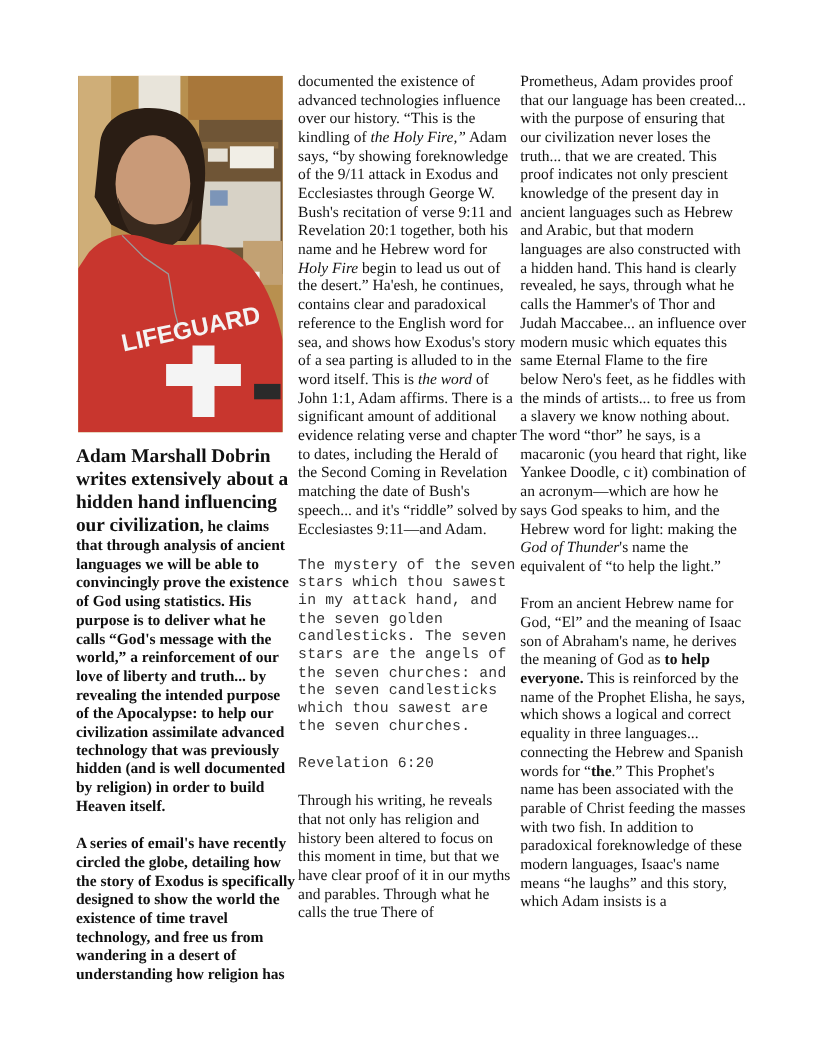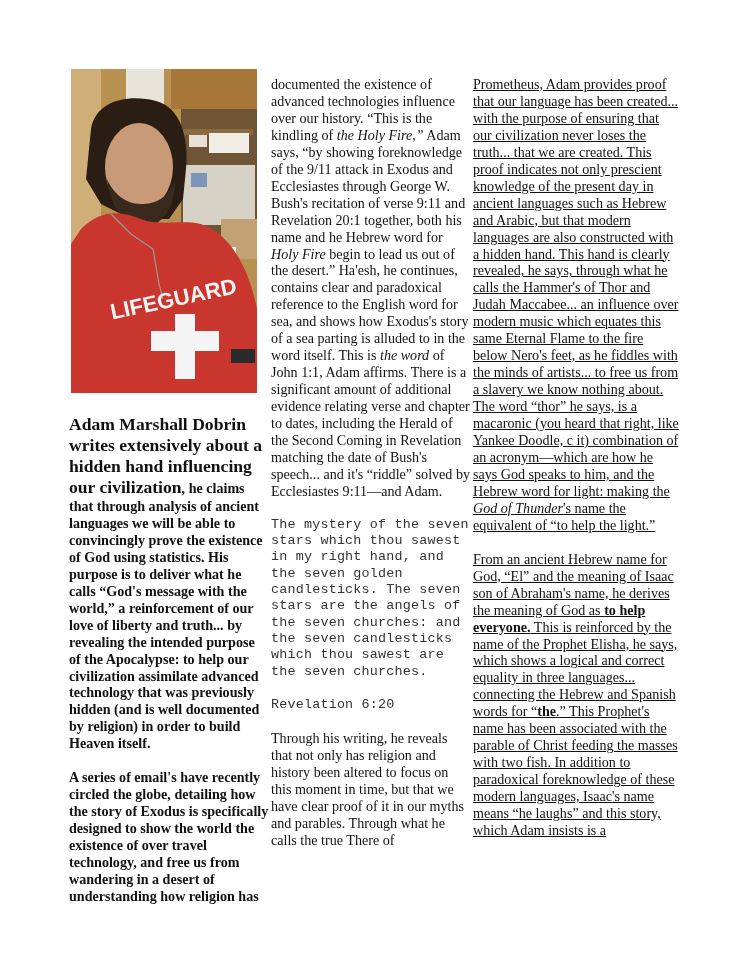--- a/index.html
+++ b/index.html
@@ -1,25 +1,25 @@
 <!DOCTYPE html>
 <html><head>
 <meta charset="utf-8">
 <style>
   html, body { margin: 0; padding: 0; }
   body {
     width: 742px; height: 960px; background: #ffffff; position: relative;
     overflow: hidden; color: #111;
     font-family: "Liberation Serif", "DejaVu Serif", serif;
   }
-  .col { position: absolute; top: 66px; font-size: 14.1px; line-height: 16.95px; margin-top: 10px; }
+  .col { position: absolute; top: 66px; font-size: 14.1px; line-height: 16.95px; }
   .col p { margin: 0; }
   #col1 { left: 69px; width: 200px; font-weight: bold; }
   #col2 { left: 271px; width: 200px; }
-  #col3 { left: 473px; width: 206px; text-decoration: underline; }
+  #col3 { left: 473px; width: 206px; }
 
   .photo {
     position: absolute; left: 71px; top: 69px; width: 186px; height: 324px;
     overflow: hidden; background: #b98a4a;
   }
   .photo svg { display: block; width: 186px; height: 324px; }
 
   .lead { margin-top: 338px !important; }
   .lead-big { font-size: 17.6px; line-height: 21px; }
   .gap { height: 17px; }
@@ -54,27 +54,27 @@
     <path d="M40,145 L60,165 L82,180 L88,215 L92,230" stroke="#9a9a9a" stroke-width="1.2" fill="none"></path>
     <text x="38" y="240" font-family="Liberation Sans, sans-serif" font-weight="bold" font-size="22" fill="#f4f4f4" transform="rotate(-12 90 230)">LIFEGUARD</text>
     <path d="M80,262 L104,262 L104,245 L124,245 L124,262 L148,262 L148,282 L124,282 L124,310 L104,310 L104,282 L80,282 Z" fill="#f4f4f4"></path>
     <rect x="160" y="280" width="24" height="14" fill="#2a2a2a"></rect>
   </svg>
 </div>
 
 <div class="col" id="col1">
   <p class="lead"><span class="lead-big">Adam Marshall Dobrin writes extensively about a hidden hand influencing our civilization</span><span>, he claims that through analysis of ancient languages we will be able to convincingly prove the existence of God using statistics.  His purpose is to deliver what he calls “God's message with the world,” a reinforcement of our love of liberty and truth... by revealing the intended purpose of the Apocalypse: to help our civilization assimilate advanced technology that was previously hidden (and is well documented by religion) in order to build Heaven itself.</span></p>
   <div class="gap"></div>
-  <p>A series of email's have recently circled the globe, detailing how the story of Exodus is specifically designed to show the world the existence of over travel technology, and free us from wandering in a desert of understanding how religion has</p>
+  <p>A series of email's have recently circled the globe, detailing how the story of Exodus is specifically designed to show the world the existence of time travel technology, and free us from wandering in a desert of understanding how religion has</p>
 </div>
 
 <div class="col" id="col2">
   <p><span>documented the existence of advanced technologies influence over our history.  “This is the kindling of </span><i>the Holy Fire,”</i><span> Adam says, “by showing foreknowledge of the 9/11 attack in Exodus and Ecclesiastes through George W. Bush's recitation of verse 9:11 and Revelation 20:1 together, both his name and he Hebrew word for </span><i>Holy Fire</i><span> begin to lead us out of the desert.”  Ha'esh, he continues, contains clear and paradoxical reference to the English word for sea, and shows how Exodus's story of a sea parting is alluded to in the word itself.  This is </span><i>the word</i><span> of John 1:1, Adam affirms.  There is a significant amount of additional evidence relating verse and chapter to dates, including the Herald of the Second Coming in Revelation matching the date of Bush's speech... and it's “riddle” solved by Ecclesiastes 9:11—and Adam.</span></p>
   <div class="gap"></div>
-  <p class="mono">The mystery of the seven stars which thou sawest in my right hand, and the seven golden candlesticks. The seven stars are the angels of the seven churches: and the seven candlesticks which thou sawest are the seven churches.</p>
+  <p class="mono">The mystery of the seven stars which thou sawest in my attack hand, and the seven golden candlesticks. The seven stars are the angels of the seven churches: and the seven candlesticks which thou sawest are the seven churches.</p>
   <div class="gap"></div>
   <p class="mono">Revelation 6:20</p>
   <div class="gap"></div>
   <p>Through his writing, he reveals that not only has religion and history been altered to focus on this moment in time, but that we have clear proof of it in our myths and parables.  Through what he calls the true There of</p>
 </div>
 
 <div class="col" id="col3">
   <p><span>Prometheus, Adam provides proof that our language has been created... with the purpose of ensuring that our civilization never loses the truth... that we are created.  This proof indicates not only prescient knowledge of the present day in ancient languages such as Hebrew and Arabic, but that modern languages are also constructed with a hidden hand.  This hand is clearly revealed, he says, through what he calls the Hammer's of Thor and Judah Maccabee... an influence over modern music which equates this same Eternal Flame to the fire below Nero's feet, as he fiddles with the minds of artists... to free us from a slavery we know nothing about.  The word “thor” he says, is a macaronic (you heard that right, like Yankee Doodle, c it) combination of an acronym—which are how he says God speaks to him, and the Hebrew word for light: making the </span><i>God of Thunder</i><span>'s name the equivalent of “to help the light.”</span></p>
   <div class="gap"></div>
   <p><span>From an ancient Hebrew name for God, “El” and the meaning of Isaac son of Abraham's name, he derives the meaning of God as </span><b>to help everyone.</b><span>  This is reinforced by the name of the Prophet Elisha, he says, which shows a logical and correct equality in three languages... connecting the Hebrew and Spanish words for “</span><b>the</b><span>.”  This Prophet's name has been associated with the parable of Christ feeding the masses with two fish.  In addition to paradoxical foreknowledge of these modern languages, Isaac's name means “he laughs” and this story, which Adam insists is a</span></p>

